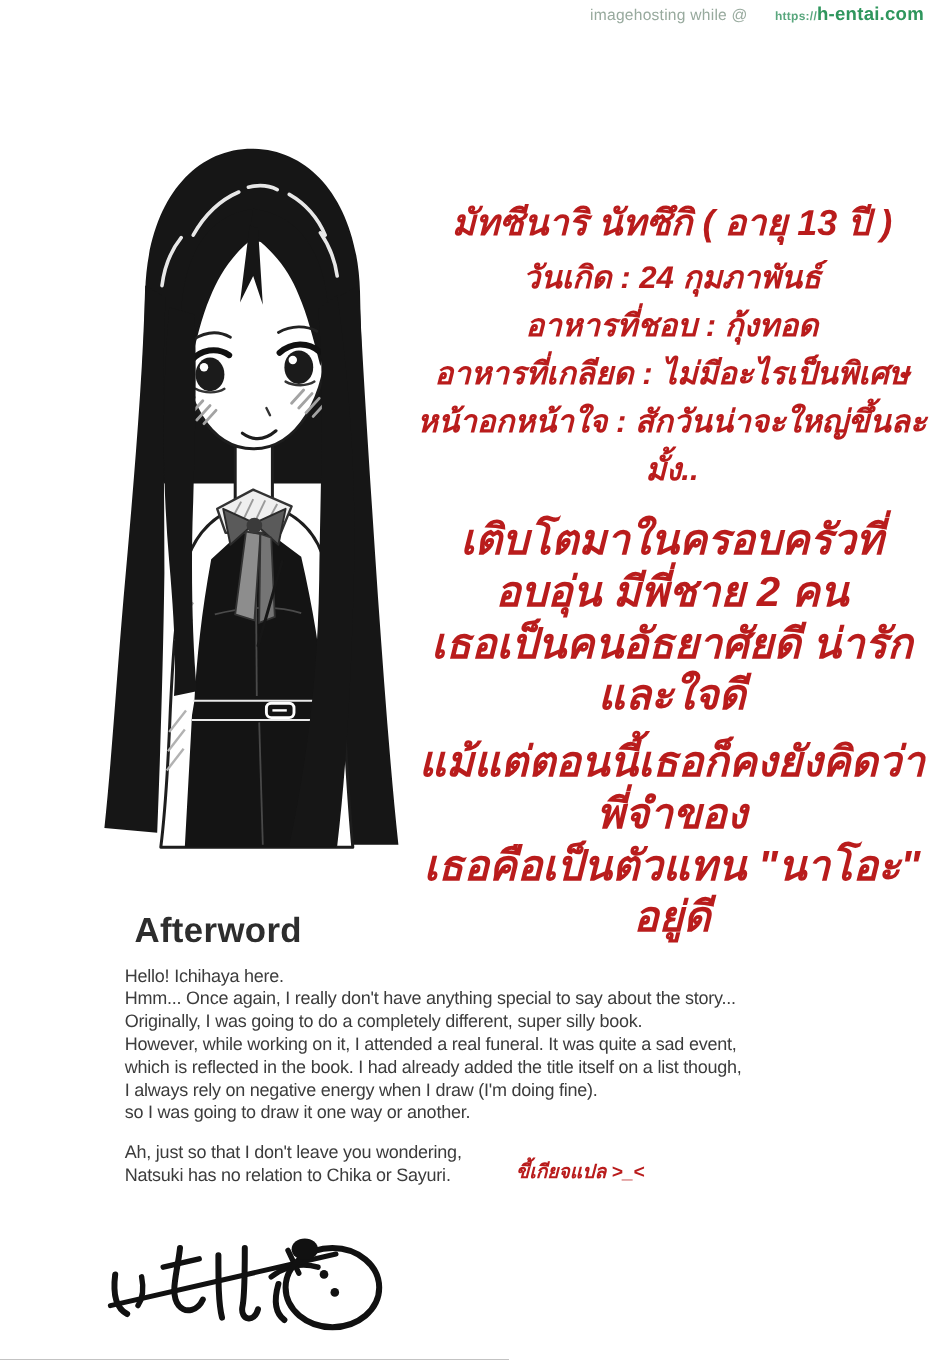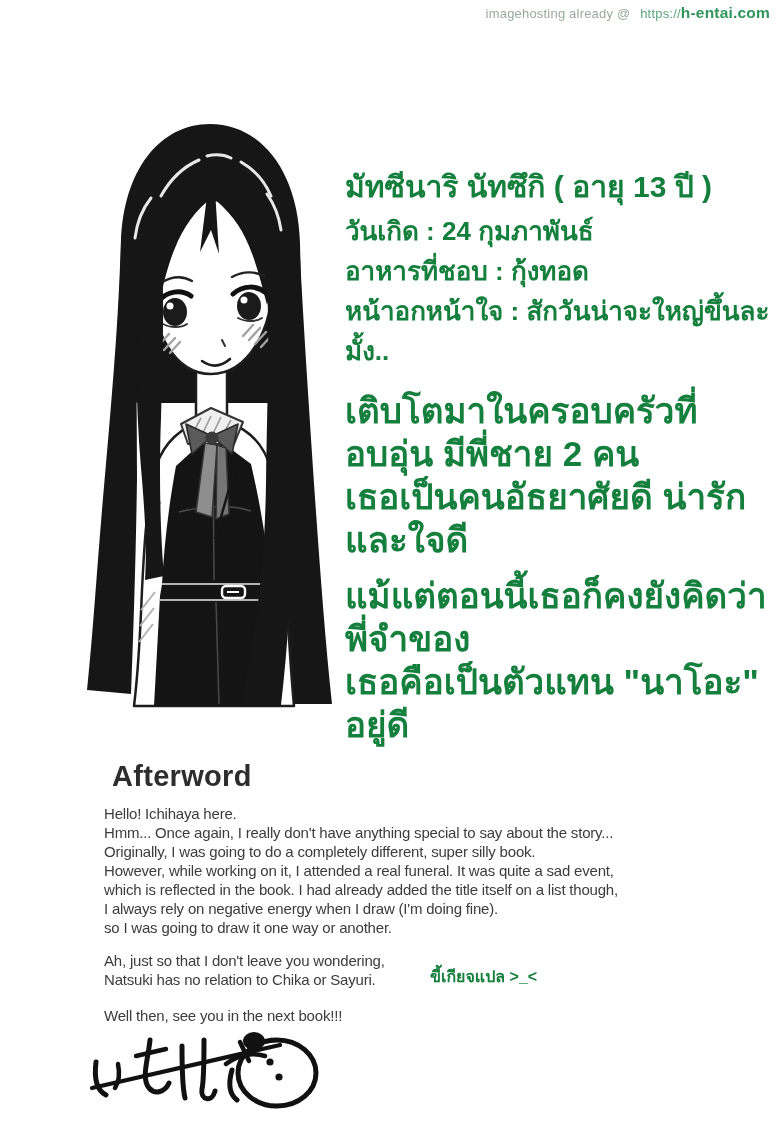--- a/index.html
+++ b/index.html
@@ -4,24 +4,24 @@
 <style>
   html,body{margin:0;padding:0;background:#9a9a9a;}
   .page{
     position:relative;width:780px;height:1133px;margin:0 auto;
     background:#ffffff;overflow:hidden;
     font-family:"Liberation Sans","DejaVu Sans",sans-serif;
   }
   
   .wm{position:absolute;top:4px;right:10px;white-space:nowrap;
       font-size:13px;color:#98aa9e;letter-spacing:.2px;}
-  .wm .proto{font-size:13px;color:#5aa77e;margin-left:6px;}
+  .wm .proto{font-size:10px;color:#5aa77e;margin-left:19px;font-weight:bold;}
   .wm .domain{font-size:15.5px;color:#2f965d;font-weight:bold;}
   
-  .thai{font-weight:bold;color:#15803d;}
+  .thai{font-style:italic;font-weight:bold;color:#b91c1c;text-align:center;}
   .profile{position:absolute;left:345px;top:163px;width:430px;}
   .profile-title{font-size:30px;line-height:48px;}
   .info-line{font-size:26px;line-height:40px;}
   .thai-para{font-size:35px;line-height:43px;}
   .gap-a{margin-top:18px;} .gap-b{margin-top:16px;} .gap-c{margin-top:13px;}
   
   .aw-heading{position:absolute;left:112px;top:760px;font-size:29px;
       font-weight:600;color:#2d2d2d;letter-spacing:.3px;}
   .aw-body{position:absolute;left:104px;top:804px;width:600px;
       font-size:15px;line-height:19px;color:#3c3c3c;letter-spacing:-0.2px;}
@@ -30,21 +30,21 @@
   
   .illus{position:absolute;left:75px;top:118px;width:270px;height:590px;}
   .sig{position:absolute;left:82px;top:1028px;width:240px;height:92px;}
 </style>
 </head>
 <body>
 
 <div class="page">
 
   <div class="wm">
-    <span>imagehosting already @</span>
+    <span>imagehosting while @</span>
     <span class="proto">https://</span><span class="domain">h-entai.com</span>
   </div>
 
   <svg class="illus" viewBox="0 0 270 590" role="img">
 
     <path d="M135,6 C85,6 48,52 46,125 C45,175 42,215 40,255 L62,285 L212,285 L230,255 C228,215 226,175 225,125 C223,52 185,6 135,6 Z" fill="#161616"></path>
 
     <path d="M46,120 C44,200 36,290 28,380 C22,450 18,515 12,572 L56,576 C59,500 61,430 62,360 C62,270 60,190 63,130 Z" fill="#161616"></path>
 
     <path d="M224,120 C228,200 234,290 240,380 C245,450 250,520 257,586 L198,586 C205,500 206,430 207,360 C208,270 208,190 206,130 Z" fill="#161616"></path>
@@ -132,20 +132,21 @@
     <path d="M206,128 C216,200 222,280 220,360 C218,440 214,520 206,587 L166,587 C182,510 190,440 191,365 C192,280 196,200 190,140 Z" fill="#161616"></path>
     <path d="M66,138 C60,210 60,280 66,350 C70,396 72,432 70,462 L89,458 C85,412 84,352 86,300 C88,230 89,180 87,144 Z" fill="#161616"></path>
     <path d="M160,350 L140,420" stroke="#161616" stroke-width="2.5" stroke-linecap="round"></path>
   </svg>
 
   <div class="profile thai">
     <div class="profile-title">มัทซีนาริ นัทซึกิ ( อายุ 13 ปี )</div>
     <div>
       <div class="info-line">วันเกิด : 24 กุมภาพันธ์</div>
       <div class="info-line">อาหารที่ชอบ : กุ้งทอด</div>
+      <div class="info-line">อาหารที่เกลียด : ไม่มีอะไรเป็นพิเศษ</div>
       <div class="info-line">หน้าอกหน้าใจ : สักวันน่าจะใหญ่ขึ้นละมั้ง..</div>
     </div>
     <div class="gap-a">
       <div class="thai-para">เติบโตมาในครอบครัวที่อบอุ่น มีพี่ชาย 2 คน</div>
       <div class="thai-para">เธอเป็นคนอัธยาศัยดี น่ารัก และใจดี</div>
     </div>
     <div class="gap-c">
       <div class="thai-para">แม้แต่ตอนนี้เธอก็คงยังคิดว่าพี่จำของ</div>
       <div class="thai-para">เธอคือเป็นตัวแทน "นาโอะ" อยู่ดี</div>
     </div>
@@ -160,21 +161,20 @@
       <div>Originally, I was going to do a completely different, super silly book.</div>
       <div>However, while working on it, I attended a real funeral. It was quite a sad event,</div>
       <div>which is reflected in the book. I had already added the title itself on a list though,</div>
       <div>I always rely on negative energy when I draw (I'm doing fine).</div>
       <div>so I was going to draw it one way or another.</div>
     </div>
     <div class="aw-p2">
       <div>Ah, just so that I don't leave you wondering,</div>
       <div>Natsuki has no relation to Chika or Sayuri.</div>
     </div>
-    <div class="aw-close">Well then, see you in the next book!!!</div>
   </div>
 
   <div class="tr-note thai">ขี้เกียจแปล &gt;_&lt;</div>
 
   <svg class="sig" viewBox="0 0 240 92" role="img">
     <g stroke="#111111" fill="none" stroke-linecap="round" stroke-linejoin="round">
 
       <path d="M14,34 C12,50 14,62 24,67" stroke-width="5"></path>
       <path d="M36,36 C38,46 37,54 33,60" stroke-width="4.5"></path>
 

